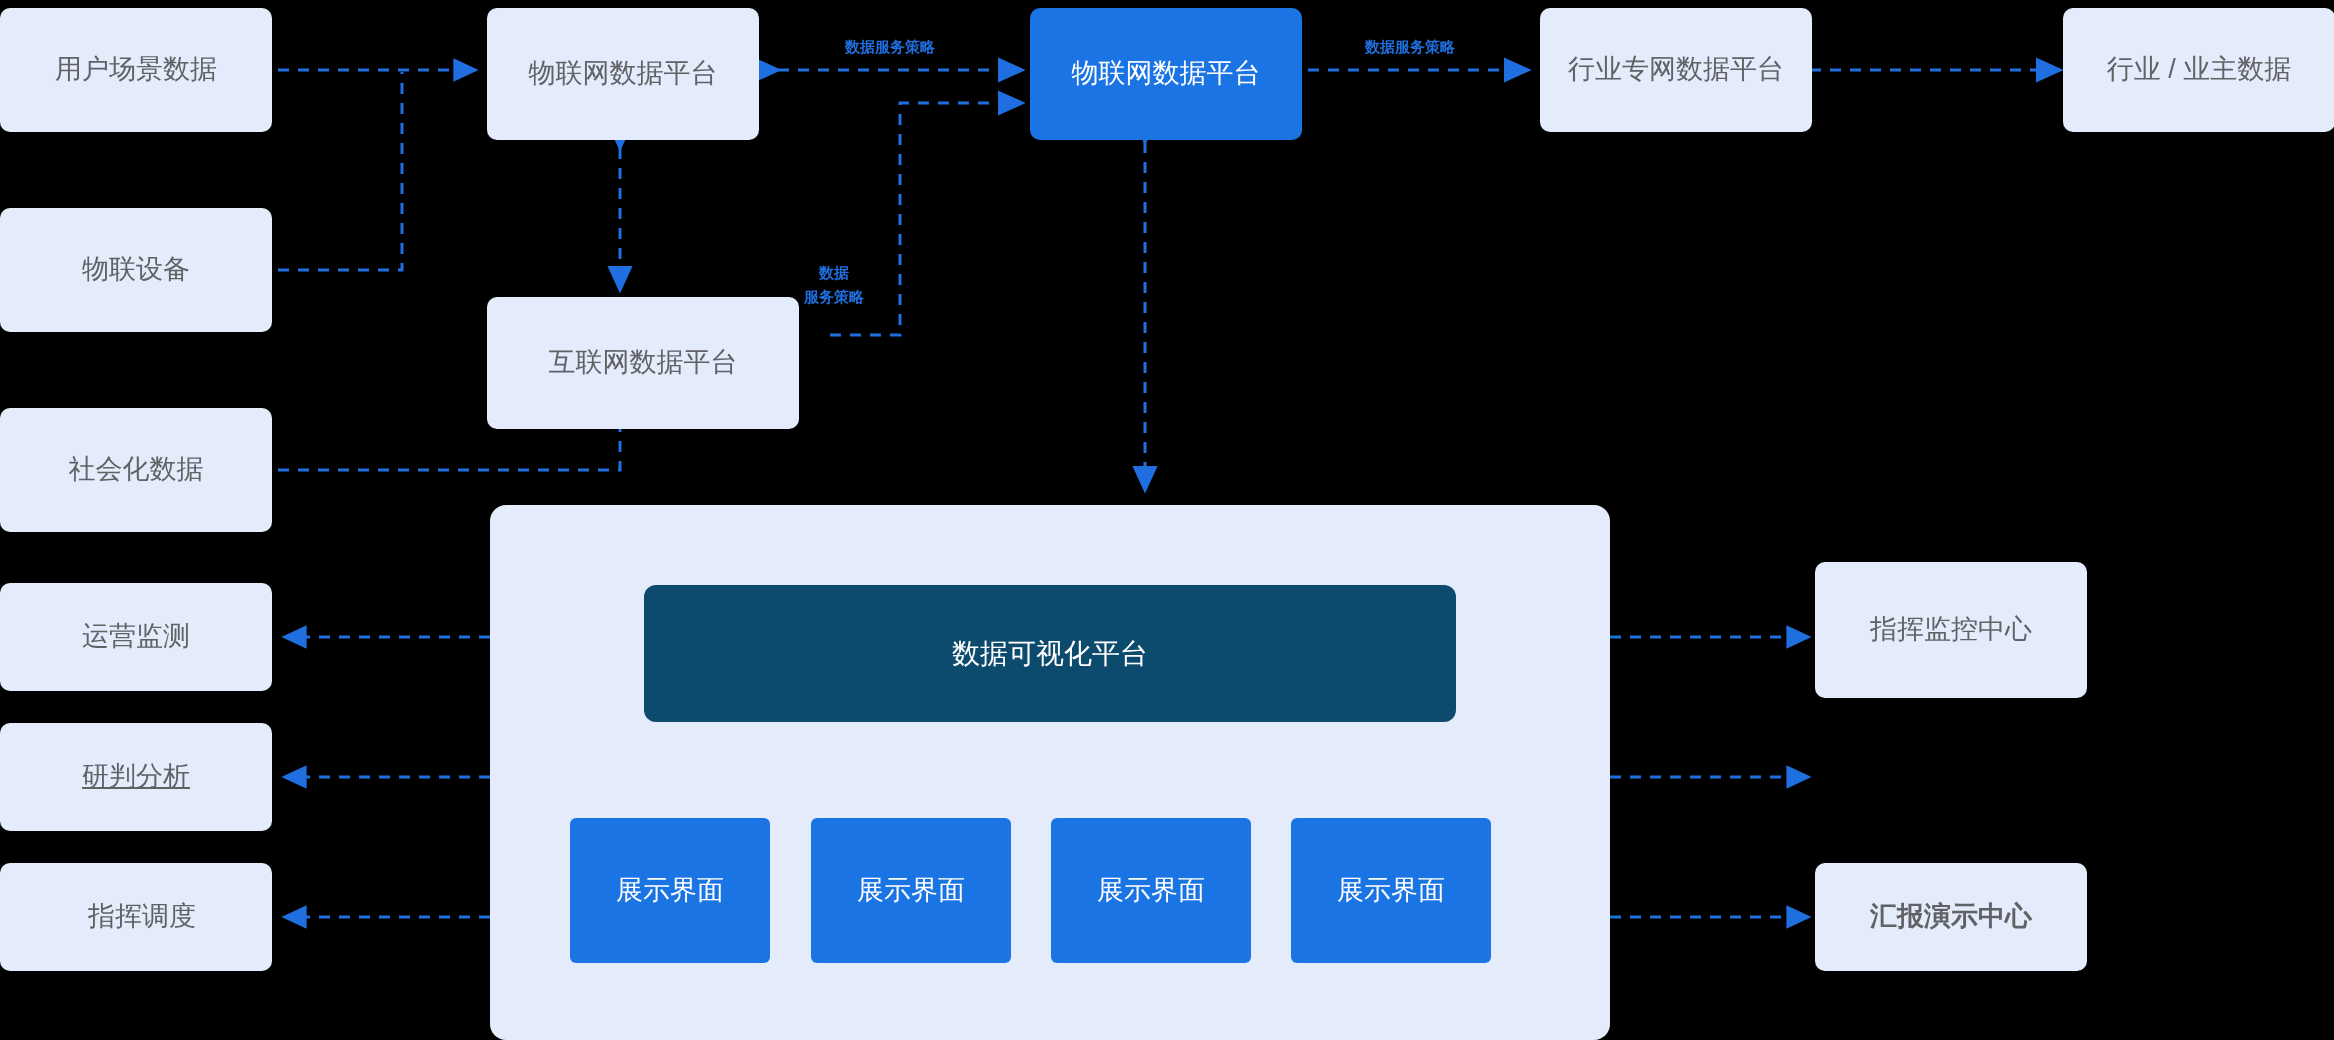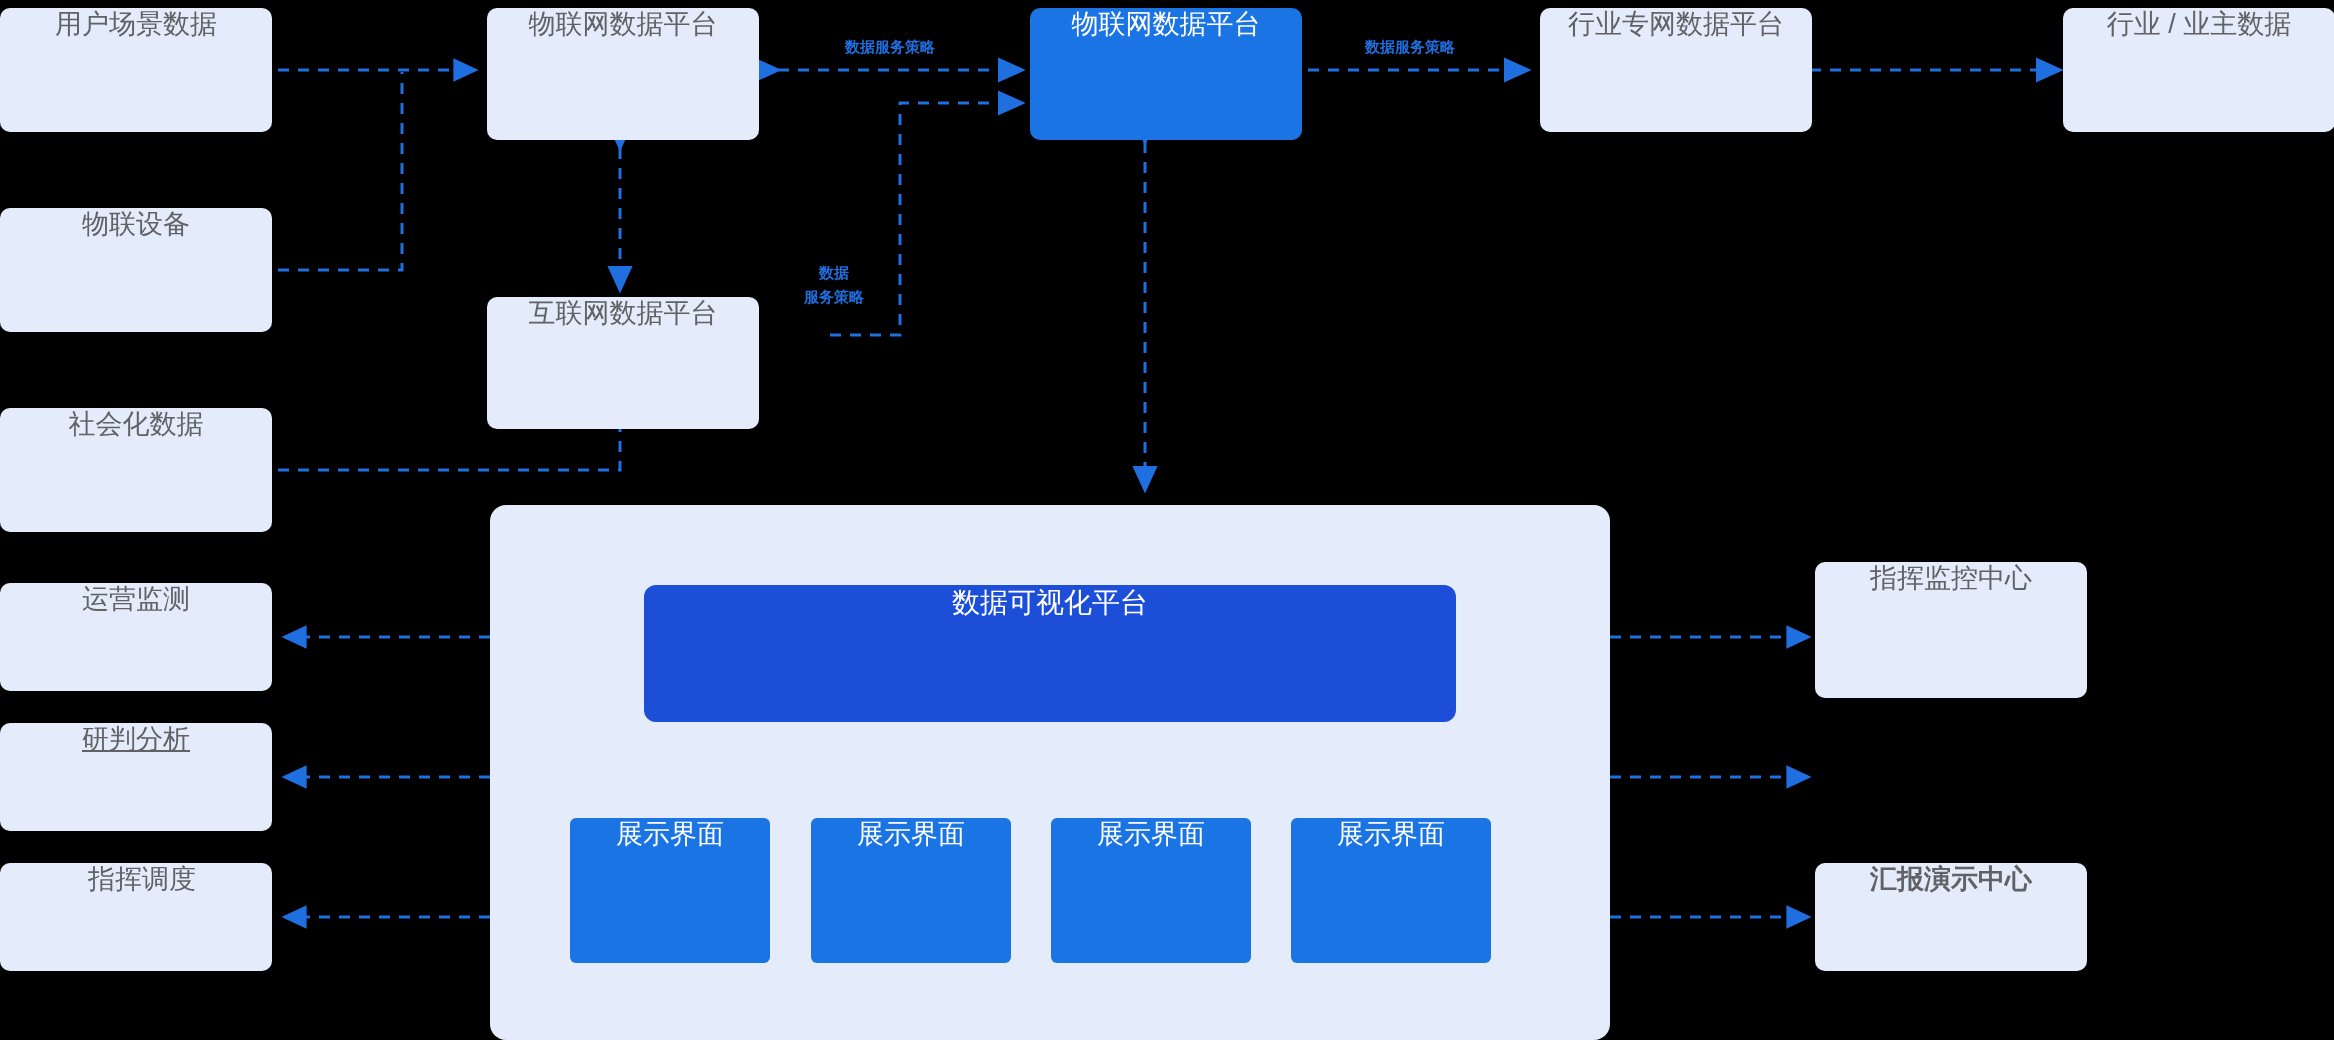--- a/index.html
+++ b/index.html
@@ -7,29 +7,29 @@
     position:relative;
     width:2334px;height:1040px;
     background:#000;
     font-family:"Liberation Sans","DejaVu Sans",sans-serif;
     overflow:hidden;
   }
   #wires{position:absolute;left:0;top:0;width:2334px;height:1040px;pointer-events:none;}
   .node{
     position:absolute;
     box-sizing:border-box;
-    display:flex;justify-content:center;
+    display:flex;align-items:center;justify-content:center;
     border-radius:10px;
     text-align:center;
     line-height:1.25;
     white-space:pre;
   }
   .node.light{background:#e4ebfb;color:#606266;font-size:27px;}
   .node.solid{background:#1b74e4;color:#ffffff;font-size:27px;}
-  .node.solid.viz{background:#1d4ed8;font-size:28px;border-radius:12px;}
+  .node.solid.viz{background:#0c4a6e;font-size:28px;border-radius:12px;}
   .node.solid.screen{background:#1b74e4;font-size:27px;border-radius:6px;}
   .panel{
     position:absolute;
     background:#e4ebfb;
     border-radius:16px;
     box-sizing:border-box;
   }
   .edge-label{
     position:absolute;
     color:#1f6fe0;
@@ -96,21 +96,21 @@
     <span>物联设备</span>
   </div>
   <div class="node light" style="left:0px;top:408px;width:272px;height:124px;">
     <span>社会化数据</span>
   </div>
 
   <div class="node light" style="left:487px;top:8px;width:272px;height:132px;">
     <span>物联网数据平台</span>
   </div>
 
-  <div class="node light" style="left:487px;top:297px;width:272px;height:132px;">
+  <div class="node light" style="left:487px;top:297px;width:312px;height:132px;">
     <span>互联网数据平台</span>
   </div>
 
   <div class="node solid" style="left:1030px;top:8px;width:272px;height:132px;">
     <span>物联网数据平台</span>
   </div>
 
   <div class="node light" style="left:1540px;top:8px;width:272px;height:124px;">
     <span>行业专网数据平台</span>
   </div>

